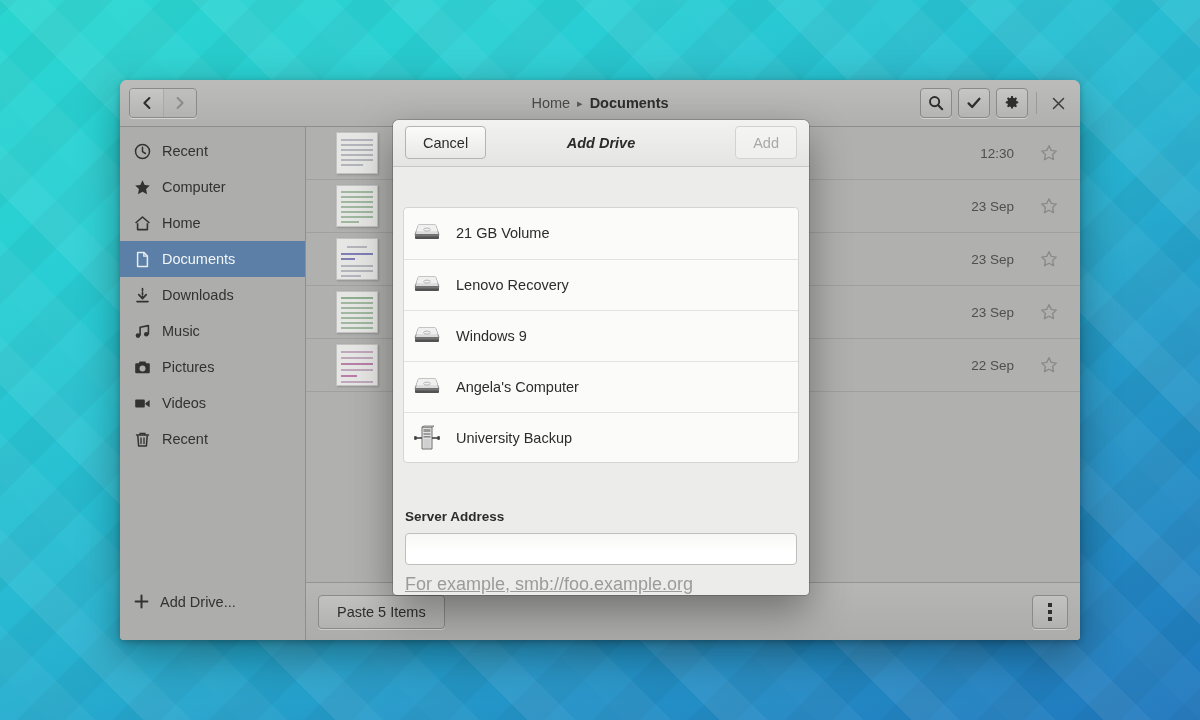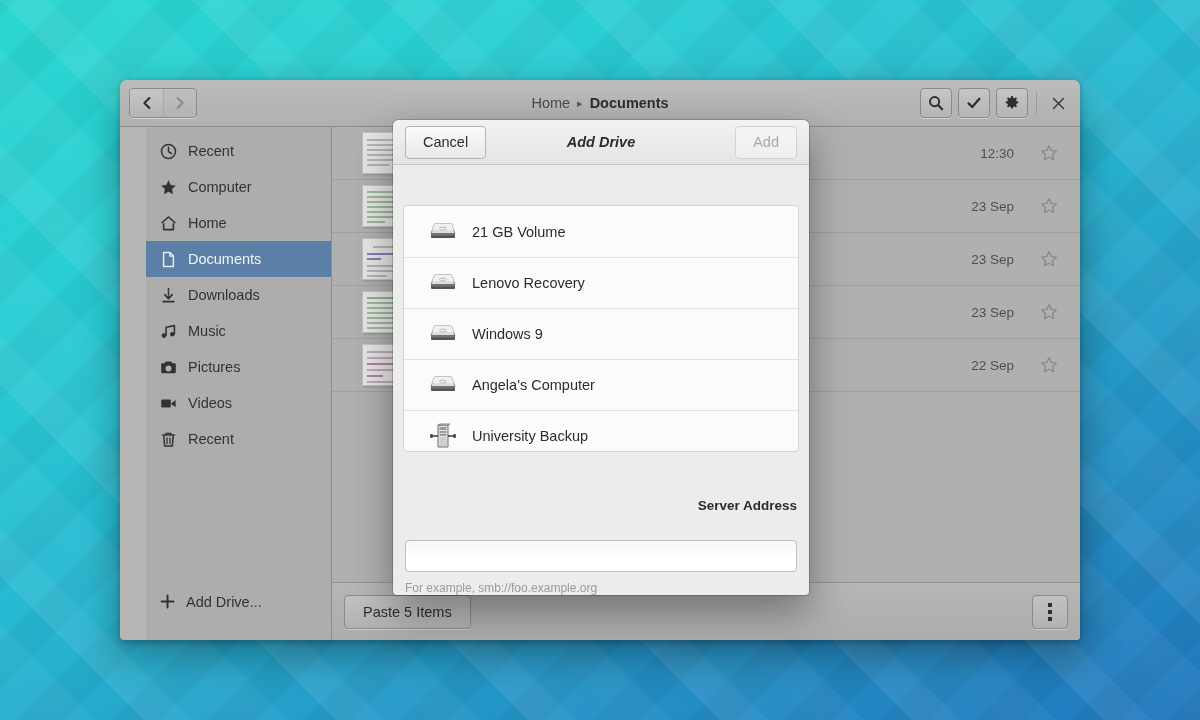--- a/index.html
+++ b/index.html
@@ -107,21 +107,20 @@
 
   
   #wbody { display: flex; height: 513px; }
 
   #sidebar {
     width: 186px;
     background: #adadab;
     border-right: 1px solid #8e8e8c;
     display: flex; flex-direction: column;
     position: relative;
-    margin-left: 26px;
   }
   .side-list { padding-top: 6px; flex: 1; }
   .side-item {
     display: flex; align-items: center;
     gap: 11px;
     height: 36px;
     padding: 0 14px;
     font-size: 14.5px;
     color: #323230;
     cursor: pointer;
@@ -247,39 +246,39 @@
     margin: 12px 10px 0 10px;
     background: #fbfbfa;
     border: 1px solid #d5d5d3;
     border-radius: 4px;
     overflow: hidden;
   }
   .drow {
     height: 51px;
     display: flex; align-items: center;
     gap: 14px;
-    padding: 0 24px;
+    padding: 0 8px;
     font-size: 14.5px; color: #2c2c2a;
     cursor: pointer;
   }
   .drow + .drow { border-top: 1px solid #e2e2e0; }
   .drow .d-ico { width: 30px; height: 30px; flex: 0 0 30px; display: flex; align-items: center; justify-content: center; }
 
   #server-section { padding: 18px 12px 0 12px; }
-  #server-label { font-size: 13.5px; font-weight: bold; color: #2c2c2a; margin-bottom: 27px; text-align: right; }
+  #server-label { font-size: 13.5px; font-weight: bold; color: #2c2c2a; margin-bottom: 9px; }
   #server-input {
     width: 100%; height: 32px;
     border: 1px solid #bfbfbd; border-radius: 4px;
     background: linear-gradient(to bottom, #f7f7f6, #ffffff 55%);
     font-family: "Liberation Sans", sans-serif;
     font-size: 14px; color: #2c2c2a;
     padding: 0 8px;
     outline: none;
   }
-  #server-hint { margin-top: 9px; font-size: 12px; color: #9b9b99; }
+  #server-hint { margin-top: 9px; font-size: 18px; color: #9b9b99; text-decoration: underline; }
 </style>
 </head>
 <body>
 
 <div id="desktop">
   <div class="tri-layer"></div>
   <div class="tri-layer2"></div>
 
   <div id="window">
 

